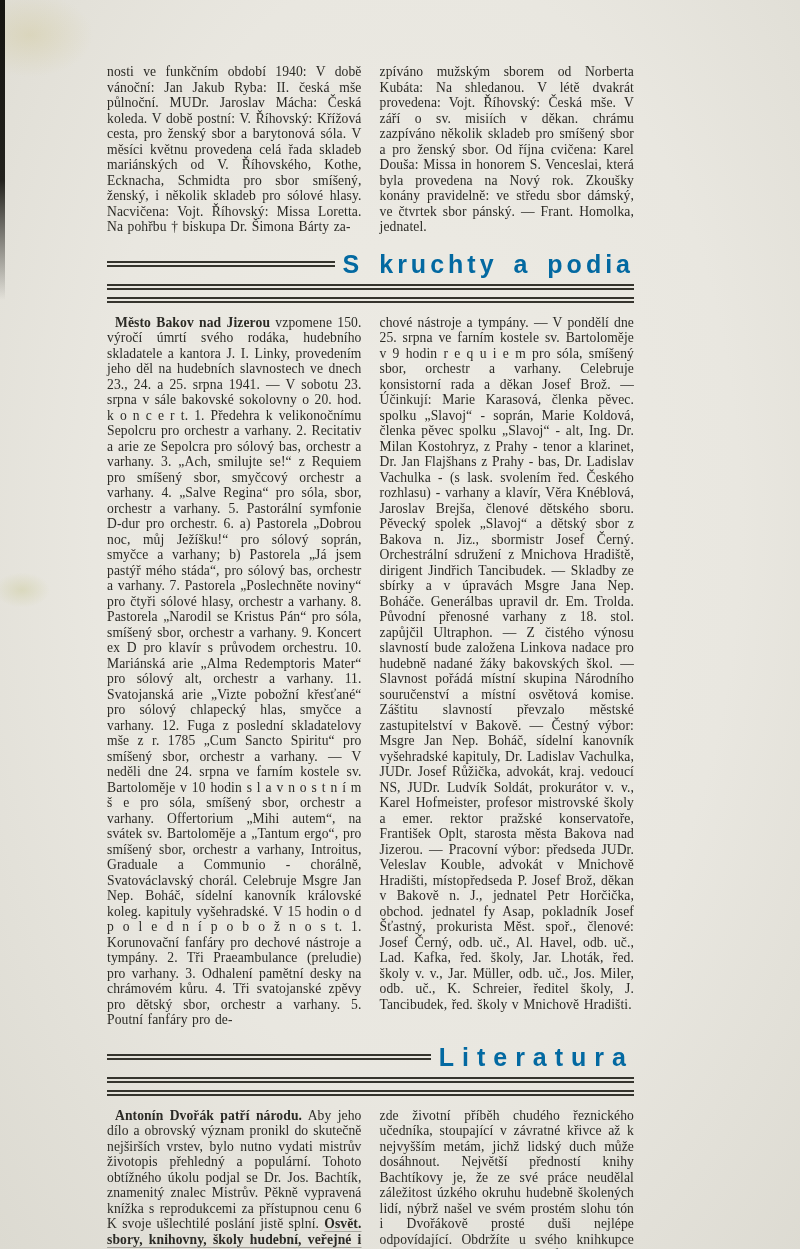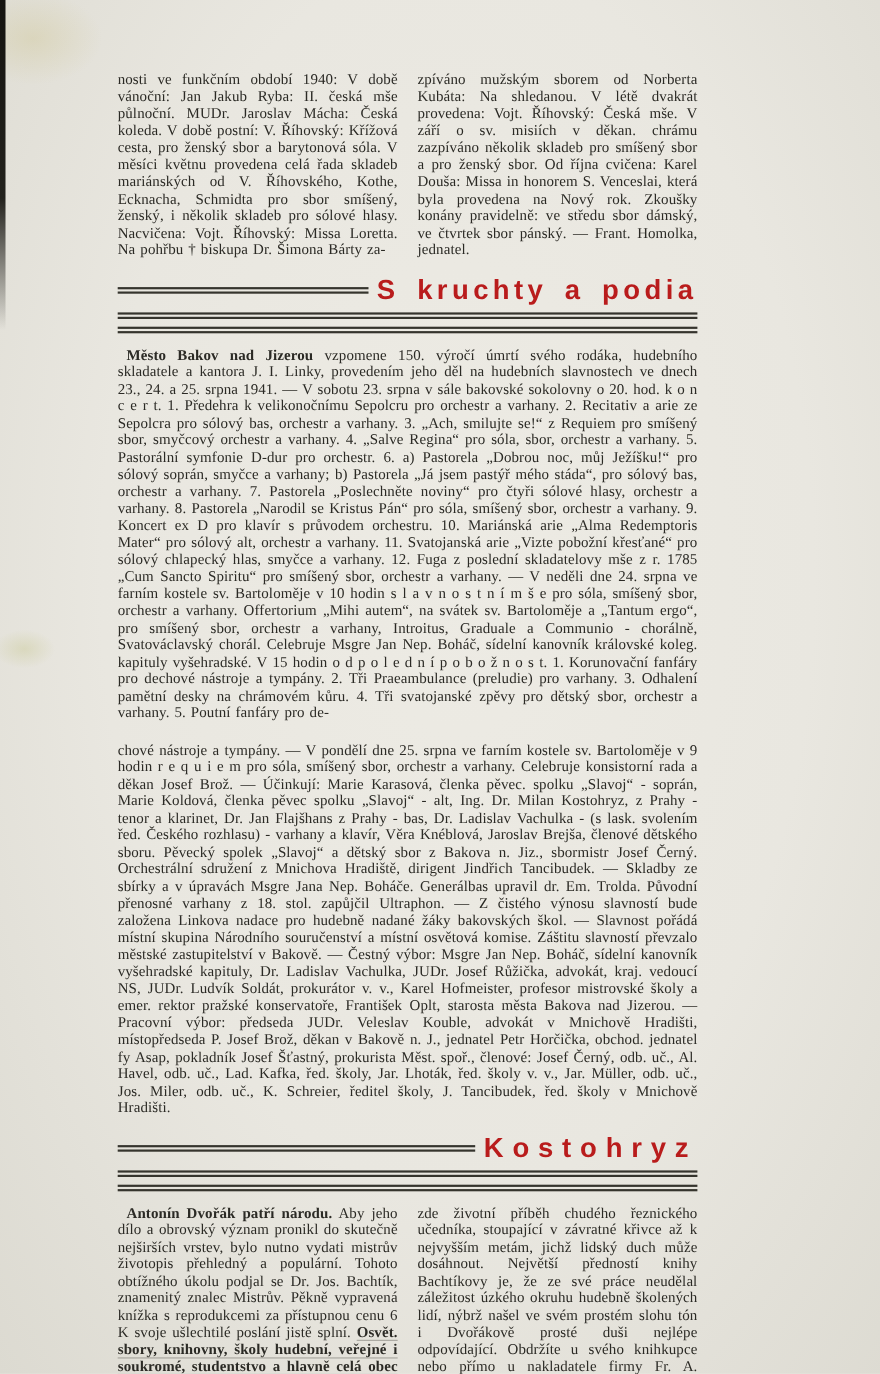--- a/index.html
+++ b/index.html
@@ -60,25 +60,25 @@
   .header-row .rule-pair{flex:1 1 auto;}
   .rule-pair.full{margin-top:7px;}
   .header-title{
     font-family:"Liberation Sans","DejaVu Sans",sans-serif;
     font-weight:700;
     font-size:25px;
     line-height:26px;
     letter-spacing:4px;
     word-spacing:5px;
     white-space:nowrap;
-    color:#b91c1c;
+    color:#0369a1;
   }
   .header-title.wide{letter-spacing:8px;}
   .section-top{margin-bottom:2px;}
-  .section-middle{margin-top:2px;flex-direction:column;}
+  .section-middle{margin-top:2px;}
   .page-number{
     margin-top:8px;
     text-align:center;
     font-weight:700;
     font-size:15.5px;
     letter-spacing:.5px;
   }
 </style>
 </head>
 <body>
@@ -102,21 +102,21 @@
   </div>
 
   <section class="two-col section-middle">
     <p class="col indent"><strong class="lead">Město Bakov nad Jizerou</strong><span> vzpomene 150. výročí úmrtí svého rodáka, hudebního skladatele a kantora J. I. Linky, provedením jeho děl na hudebních slavnostech ve dnech 23., 24. a 25. srpna 1941. — V sobotu 23. srpna v sále bakovské sokolovny o 20. hod. k o n c e r t. 1. Předehra k velikonočnímu Sepolcru pro orchestr a varhany. 2. Recitativ a arie ze Sepolcra pro sólový bas, orchestr a varhany. 3. „Ach, smilujte se!“ z Requiem pro smíšený sbor, smyčcový orchestr a varhany. 4. „Salve Regina“ pro sóla, sbor, orchestr a varhany. 5. Pastorální symfonie D-dur pro orchestr. 6. a) Pastorela „Dobrou noc, můj Ježíšku!“ pro sólový soprán, smyčce a varhany; b) Pastorela „Já jsem pastýř mého stáda“, pro sólový bas, orchestr a varhany. 7. Pastorela „Poslechněte noviny“ pro čtyři sólové hlasy, orchestr a varhany. 8. Pastorela „Narodil se Kristus Pán“ pro sóla, smíšený sbor, orchestr a varhany. 9. Koncert ex D pro klavír s průvodem orchestru. 10. Mariánská arie „Alma Redemptoris Mater“ pro sólový alt, orchestr a varhany. 11. Svatojanská arie „Vizte pobožní křesťané“ pro sólový chlapecký hlas, smyčce a varhany. 12. Fuga z poslední skladatelovy mše z r. 1785 „Cum Sancto Spiritu“ pro smíšený sbor, orchestr a varhany. — V neděli dne 24. srpna ve farním kostele sv. Bartoloměje v 10 hodin s l a v n o s t n í  m š e  pro sóla, smíšený sbor, orchestr a varhany. Offertorium „Mihi autem“, na svátek sv. Bartoloměje a „Tantum ergo“, pro smíšený sbor, orchestr a varhany, Introitus, Graduale a Communio - chorálně, Svatováclavský chorál. Celebruje Msgre Jan Nep. Boháč, sídelní kanovník královské koleg. kapituly vyšehradské. V 15 hodin o d p o l e d n í  p o b o ž n o s t. 1. Korunovační fanfáry pro dechové nástroje a tympány. 2. Tři Praeambulance (preludie) pro varhany. 3. Odhalení pamětní desky na chrámovém kůru. 4. Tři svatojanské zpěvy pro dětský sbor, orchestr a varhany. 5. Poutní fanfáry pro de-</span></p>
     <p class="col">chové nástroje a tympány. — V pondělí dne 25. srpna ve farním kostele sv. Bartoloměje v 9 hodin r e q u i e m  pro sóla, smíšený sbor, orchestr a varhany. Celebruje konsistorní rada a děkan Josef Brož. — Účinkují: Marie Karasová, členka pěvec. spolku „Slavoj“ - soprán, Marie Koldová, členka pěvec spolku „Slavoj“ - alt, Ing. Dr. Milan Kostohryz, z Prahy - tenor a klarinet, Dr. Jan Flajšhans z Prahy - bas, Dr. Ladislav Vachulka - (s lask. svolením řed. Českého rozhlasu) - varhany a klavír, Věra Knéblová, Jaroslav Brejša, členové dětského sboru. Pěvecký spolek „Slavoj“ a dětský sbor z Bakova n. Jiz., sbormistr Josef Černý. Orchestrální sdružení z Mnichova Hradiště, dirigent Jindřich Tancibudek. — Skladby ze sbírky a v úpravách Msgre Jana Nep. Boháče. Generálbas upravil dr. Em. Trolda. Původní přenosné varhany z 18. stol. zapůjčil Ultraphon. — Z čistého výnosu slavností bude založena Linkova nadace pro hudebně nadané žáky bakovských škol. — Slavnost pořádá místní skupina Národního souručenství a místní osvětová komise. Záštitu slavností převzalo městské zastupitelství v Bakově. — Čestný výbor: Msgre Jan Nep. Boháč, sídelní kanovník vyšehradské kapituly, Dr. Ladislav Vachulka, JUDr. Josef Růžička, advokát, kraj. vedoucí NS, JUDr. Ludvík Soldát, prokurátor v. v., Karel Hofmeister, profesor mistrovské školy a emer. rektor pražské konservatoře, František Oplt, starosta města Bakova nad Jizerou. — Pracovní výbor: předseda JUDr. Veleslav Kouble, advokát v Mnichově Hradišti, místopředseda P. Josef Brož, děkan v Bakově n. J., jednatel Petr Horčička, obchod. jednatel fy Asap, pokladník Josef Šťastný, prokurista Měst. spoř., členové: Josef Černý, odb. uč., Al. Havel, odb. uč., Lad. Kafka, řed. školy, Jar. Lhoták, řed. školy v. v., Jar. Müller, odb. uč., Jos. Miler, odb. uč., K. Schreier, ředitel školy, J. Tancibudek, řed. školy v Mnichově Hradišti.</p>
   </section>
 
   <div class="header-block">
     <div class="header-row">
       <div class="rule-pair"></div>
-      <h2 class="header-title wide">Kostohryz</h2>
+      <h2 class="header-title wide">Literatura</h2>
     </div>
     <div class="rule-pair full"></div>
     <div class="rule-pair full"></div>
   </div>
 
   <section class="two-col">
     <p class="col indent"><strong class="lead">Antonín Dvořák patří národu.</strong><span> Aby jeho dílo a obrovský význam pronikl do skutečně nejširších vrstev, bylo nutno vydati mistrův životopis přehledný a populární. Tohoto obtížného úkolu podjal se Dr. Jos. Bachtík, znamenitý znalec Mistrův. Pěkně vypravená knížka s reprodukcemi za přístupnou cenu 6 K svoje ušlechtilé poslání jistě splní. </span><span class="marked-light">Osvět. sbory, knihovny, školy hudební, veřejné i soukromé, studentstvo a hlavně celá obec čtenářská — ti všichni najdou</span></p>
     <p class="col"><span>zde životní příběh chudého řeznického učedníka, stoupající v závratné křivce až k nejvyšším metám, jichž lidský duch může dosáhnout. Největší předností knihy Bachtíkovy je, že ze své práce neudělal záležitost úzkého okruhu hudebně školených lidí, nýbrž našel ve svém prostém slohu tón i Dvořákově prosté duši nejlépe odpovídající. </span><span class="marked">Obdržíte u svého knihkupce nebo přímo u nakladatele firmy Fr. A. Urbánek a synové v Praze, vedle Národního divadla.</span></p>
   </section>
 

